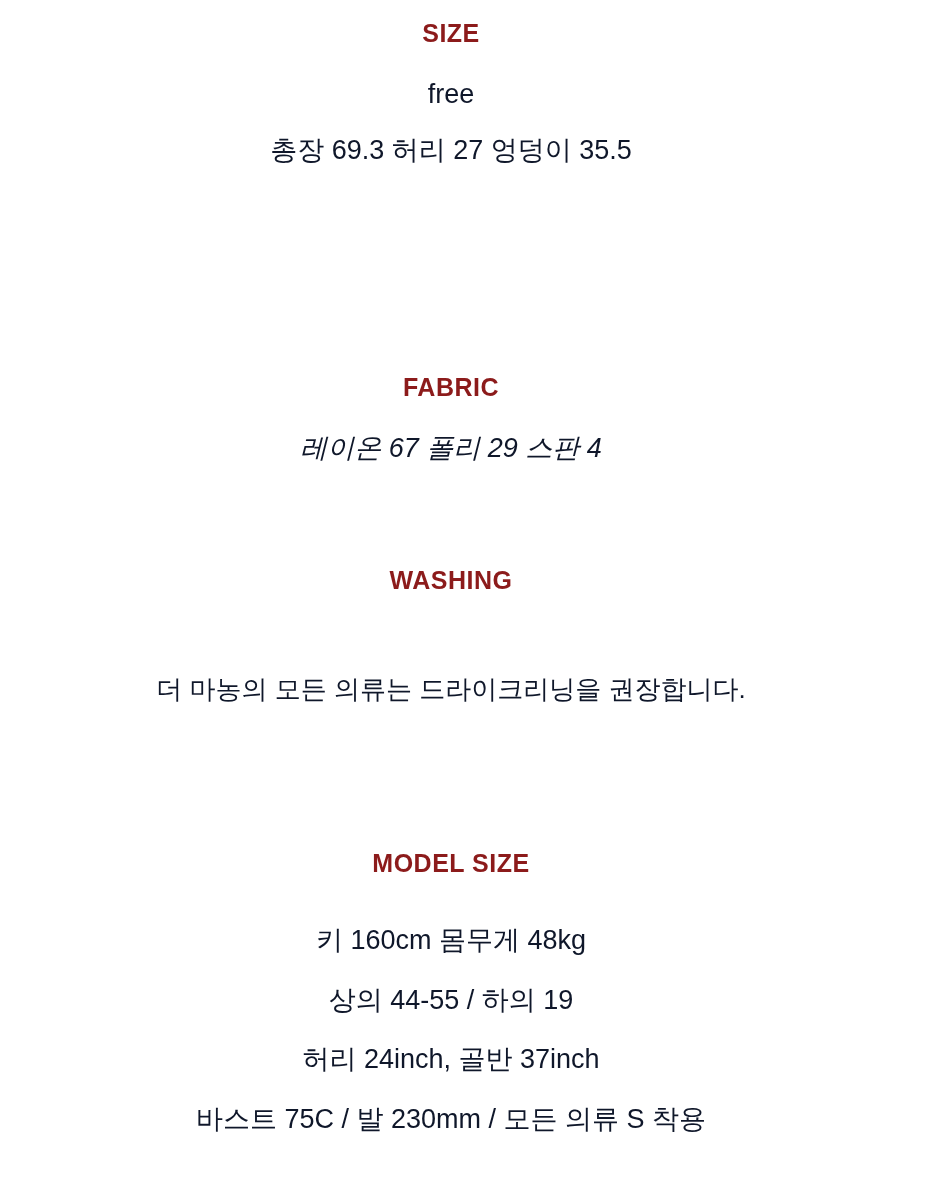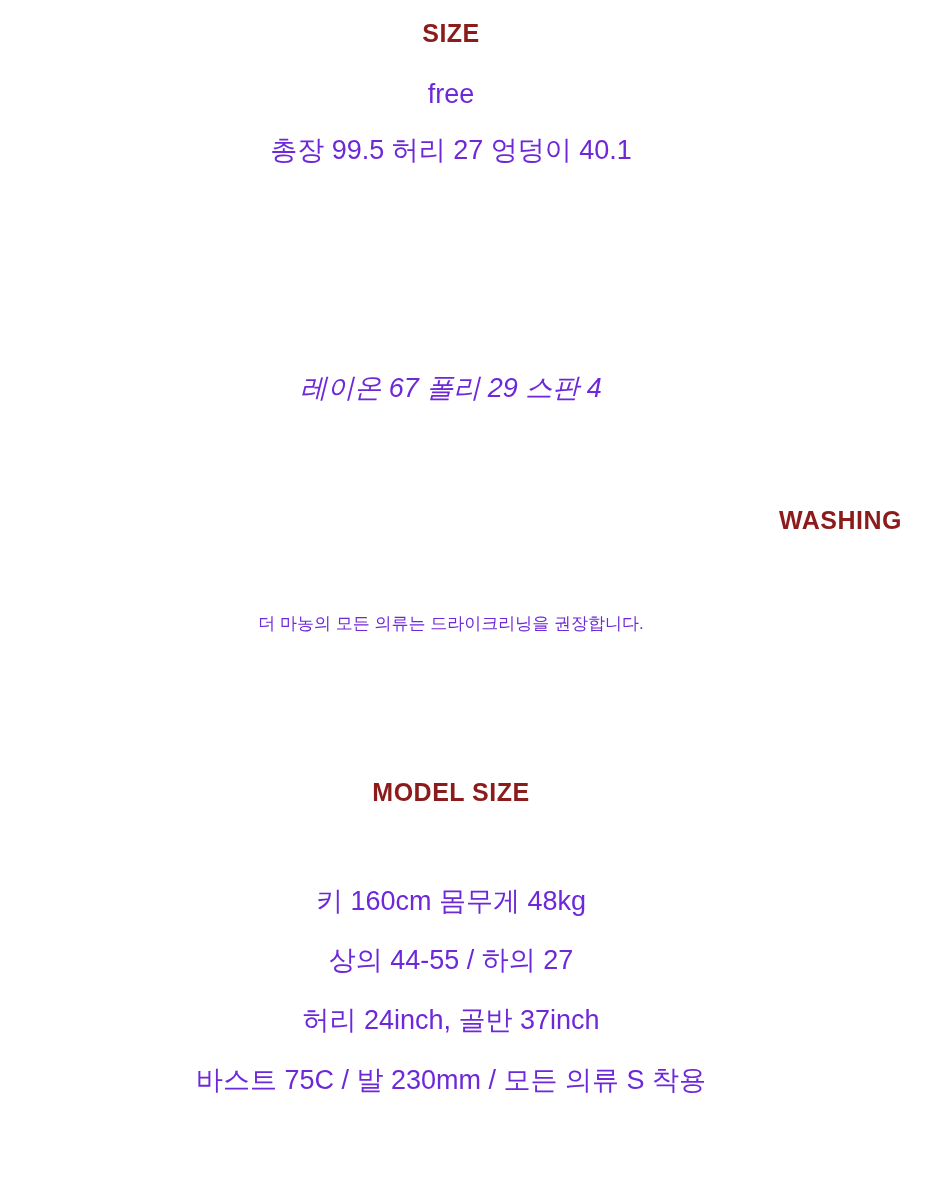--- a/index.html
+++ b/index.html
@@ -25,65 +25,66 @@
     text-align: center;
   }
   .heading {
     color: #8c1b1b;
     font-size: 25px;
     font-weight: bold;
     letter-spacing: 0.5px;
     line-height: 1.2;
   }
   .line {
-    color: #6d28d9;
+    color: #0f172a;
     font-size: 27px;
     line-height: 1.25;
     font-weight: 400;
   }
   .line-sm {
-    font-size: 17px;
+    font-size: 26px;
   }
   
   #size-section { padding-top: 18px; }
   #size-section .heading { margin-bottom: 30px; }
   #size-section .line { margin-bottom: 22px; }
 
   #fabric-section { padding-top: 182px; }
   #fabric-section .heading { margin-bottom: 30px; }
   #fabric-section .line { margin-bottom: 22px; font-style: italic; }
 
   #washing-section { padding-top: 78px; }
-  #washing-section .heading { margin-bottom: 78px; text-align: right; }
+  #washing-section .heading { margin-bottom: 78px; }
 
   #model-section { padding-top: 142px; }
-  #model-section .heading { margin-bottom: 78px; }
+  #model-section .heading { margin-bottom: 46px; }
   #model-section .line { margin-bottom: 26px; }
 </style>
 </head>
 <body>
 
 <div class="page">
 
   <section class="section" id="size-section">
     <div class="heading">SIZE</div>
     <div class="line">free</div>
-    <div class="line">총장 99.5 허리 27 엉덩이 40.1</div>
+    <div class="line">총장 69.3 허리 27 엉덩이 35.5</div>
   </section>
 
   <section class="section" id="fabric-section">
+    <div class="heading">FABRIC</div>
     <div class="line">레이온 67 폴리 29 스판 4</div>
   </section>
 
   <section class="section" id="washing-section">
     <div class="heading">WASHING</div>
     <div class="line line-sm">더 마농의 모든 의류는 드라이크리닝을 권장합니다.</div>
   </section>
 
   <section class="section" id="model-section">
     <div class="heading">MODEL SIZE</div>
     <div class="line">키 160cm 몸무게 48kg</div>
-    <div class="line">상의 44-55 / 하의 27</div>
+    <div class="line">상의 44-55 / 하의 19</div>
     <div class="line">허리 24inch, 골반 37inch</div>
     <div class="line">바스트 75C / 발 230mm / 모든 의류 S 착용</div>
   </section>
 
 </div>
 
 </body></html>

